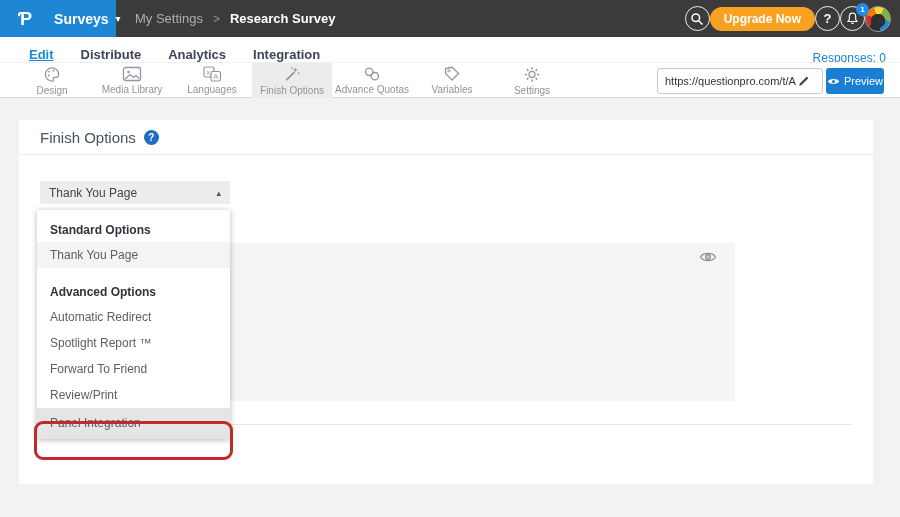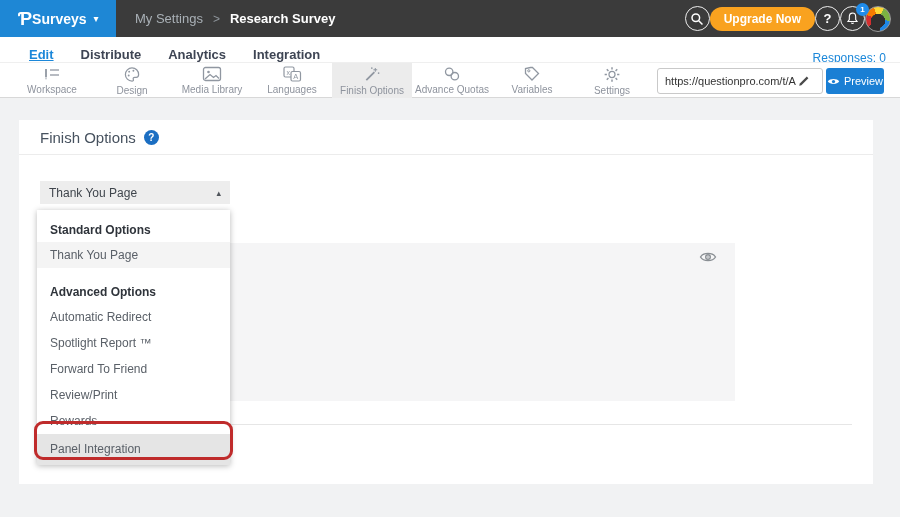--- a/index.html
+++ b/index.html
@@ -3,21 +3,21 @@
 <meta charset="utf-8">
 <style>
   * { margin:0; padding:0; box-sizing:border-box; }
   body { font-family:"Liberation Sans", sans-serif; background:#e8e8e8; }
   #stage { position:relative; width:900px; height:517px; background:#f1f2f3; overflow:hidden; }
 
   
   .header { position:absolute; left:0; top:0; width:900px; height:37px; background:#3b3b3b; }
   .logo-sec { position:absolute; left:0; top:0; width:116px; height:37px; background:#1e87d5; display:flex; align-items:center; cursor:pointer; }
   .logo-glyph { margin-left:18px; color:#fff; font-size:18px; font-weight:bold; line-height:1; }
-  .product-label { margin-left:0; color:#fff; font-size:14px; font-weight:600; }
+  .product-label { margin-left:22px; color:#fff; font-size:14px; font-weight:600; }
   .hdr-caret { margin-left:7px; color:#fff; font-size:10px; }
   .breadcrumb { position:absolute; left:135px; top:0; height:37px; display:flex; align-items:center; }
   .bc-parent { color:#a9b0b6; font-size:13px; cursor:pointer; }
   .bc-sep { color:#8f969c; font-size:12px; margin:0 10px; }
   .bc-current { color:#fff; font-size:13px; font-weight:600; }
   .hdr-right { position:absolute; right:9px; top:0; height:37px; display:flex; align-items:center; }
   .circle-btn { width:25px; height:25px; border-radius:50%; border:1.5px solid rgba(255,255,255,.9); display:flex; align-items:center; justify-content:center; cursor:pointer; position:relative; }
   .help-glyph { color:#fff; font-size:13px; font-weight:bold; }
   .upgrade-btn { height:24px; padding:0 14px; border-radius:13px; background:#f9a21f; color:#fff; font-size:12px; font-weight:bold; display:flex; align-items:center; cursor:pointer; }
   .badge { position:absolute; top:-4px; right:-5px; min-width:13px; height:13px; border-radius:7px; background:#1f8ceb; color:#fff; font-size:8px; font-weight:bold; line-height:13px; text-align:center; }
@@ -107,29 +107,20 @@
     <span class="nav-item active">Edit</span>
     <span class="nav-item">Distribute</span>
     <span class="nav-item">Analytics</span>
     <span class="nav-item">Integration</span>
     <span class="responses">Responses: 0</span>
   </div>
 
   <div class="toolbar">
     <div class="tabs">
       <div class="tab">
-        <svg width="20" height="15" viewBox="0 0 20 15">
-            <line x1="4" y1="2" x2="4" y2="10" stroke="#9097a1" stroke-width="1.8"></line>
-            <path d="M3.2 10.5 L4 13 L4.8 10.5 Z" fill="#9097a1"></path>
-            <line x1="8" y1="3" x2="17" y2="3" stroke="#9097a1" stroke-width="1.3"></line>
-            <line x1="8" y1="8" x2="17" y2="8" stroke="#9097a1" stroke-width="1.3"></line>
-          </svg>
-        <span class="tlabel">Workspace</span>
-      </div>
-      <div class="tab">
         <svg width="18" height="17" viewBox="0 0 18 18">
             <path d="M9 2 a7 7 0 1 0 0 14 c1.2 0 1.8 -0.8 1.4 -1.8 c-0.5 -1.2 0.2 -2.2 1.5 -2.2 l1.6 0 c1.4 0 2.5 -1.3 2.5 -3 C16 5 12.9 2 9 2 Z" fill="none" stroke="#9097a1" stroke-width="1.3"></path>
             <circle cx="6" cy="6" r="1" fill="#9097a1"></circle>
             <circle cx="10.5" cy="5" r="1" fill="#9097a1"></circle>
             <circle cx="5.5" cy="10" r="1" fill="#9097a1"></circle>
           </svg>
         <span class="tlabel">Design</span>
       </div>
       <div class="tab">
         <svg width="20" height="16" viewBox="0 0 20 16">
@@ -230,19 +221,18 @@
 
   <div class="menu">
     <div class="mhead">Standard Options</div>
     <div class="mitem selected">Thank You Page</div>
     <div class="mgap"></div>
     <div class="mhead">Advanced Options</div>
     <div class="mitem">Automatic Redirect</div>
     <div class="mitem">Spotlight Report ™</div>
     <div class="mitem">Forward To Friend</div>
     <div class="mitem">Review/Print</div>
-    <div class="mitem">Rewards</div>
     <div class="mitem last">Panel Integration</div>
   </div>
 
   <div class="red-box"></div>
 
 </div>
 
 </body></html>

